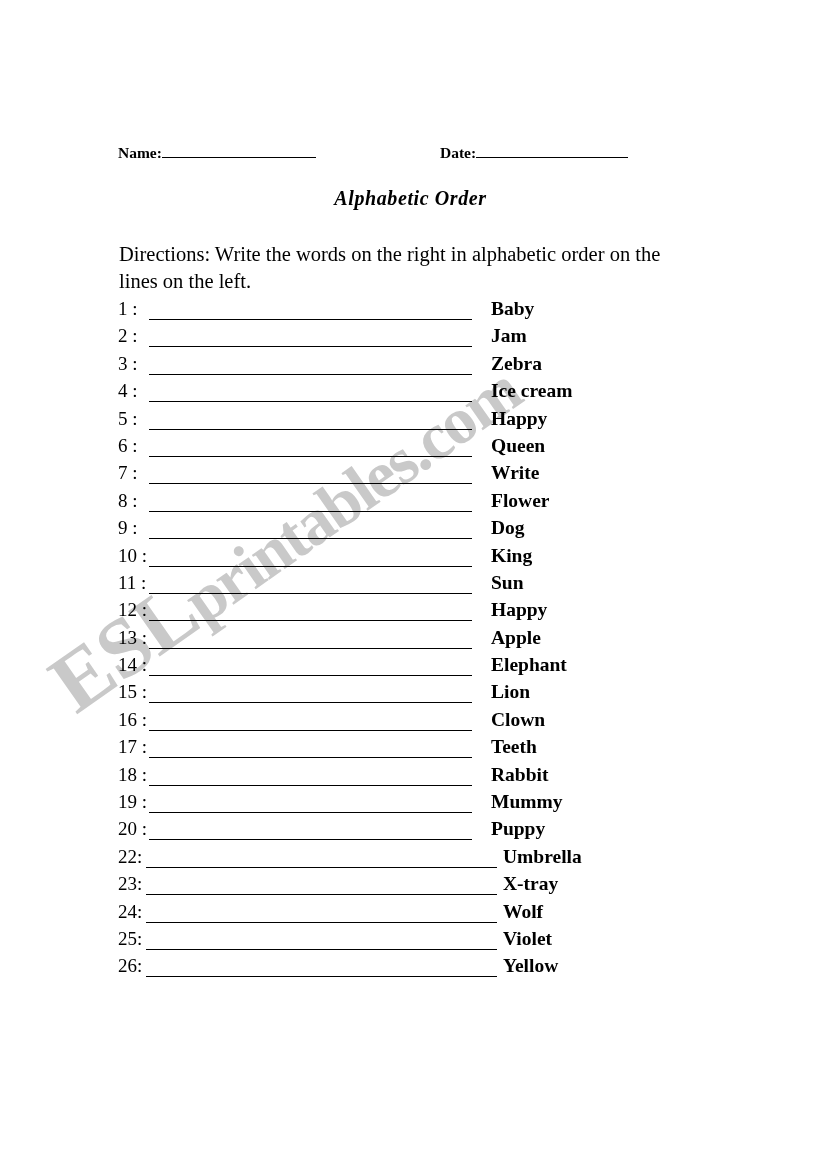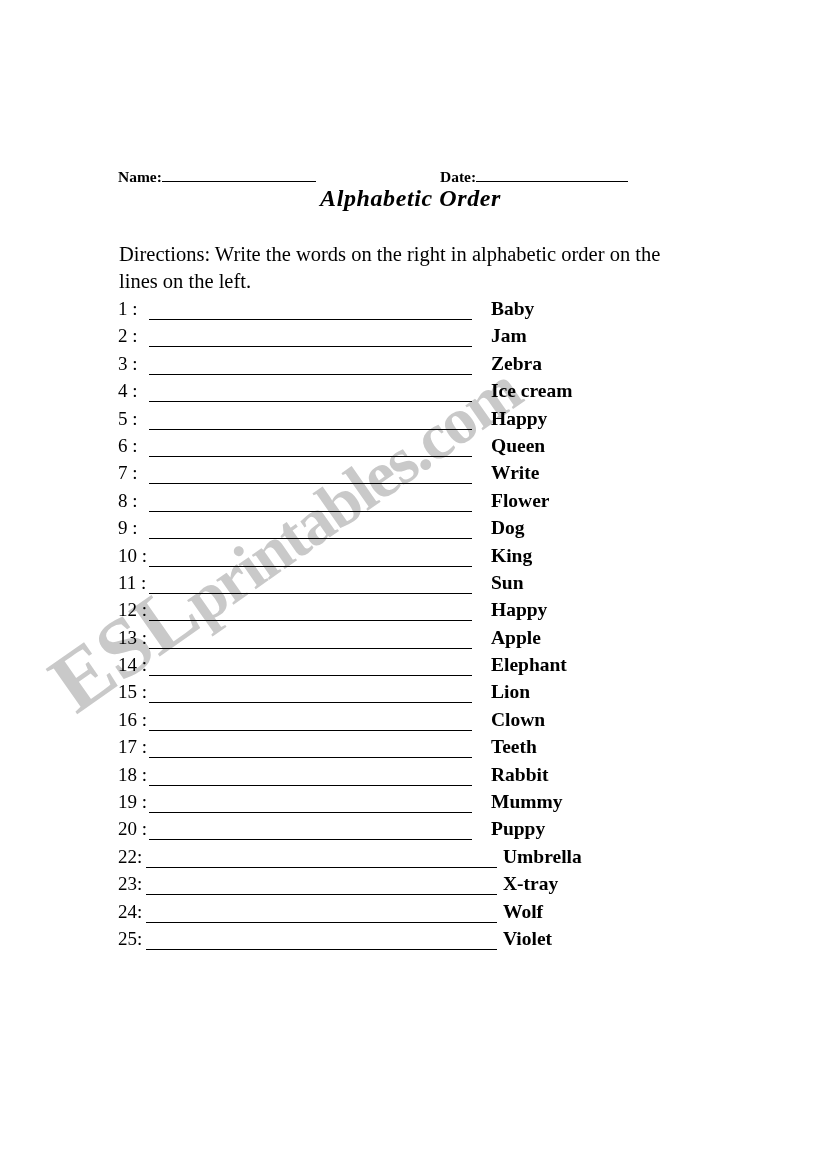--- a/index.html
+++ b/index.html
@@ -66,21 +66,20 @@
     top: 142px;
     width: 540px;
     height: 24px;
   }
   .field {
     position: absolute;
     top: 0;
     display: flex;
     align-items: baseline;
     white-space: nowrap;
-    margin-top: 24px;
   }
   .field-name { left: 0px; }
   .field-date { left: 322px; font-family: Liberation Serif, serif; }
   .field-label {
     font-weight: bold;
     font-size: 15.5px;
     line-height: 20px;
   }
   .field-rule {
     display: inline-block;
@@ -92,21 +91,21 @@
 
   
   .title {
     position: absolute;
     left: 0;
     top: 186px;
     width: 821px;
     text-align: center;
     font-weight: bold;
     font-style: italic;
-    font-size: 24px;
+    font-size: 20px;
     letter-spacing: 0.6px;
     line-height: 24px;
   }
 
   
   .directions {
     position: absolute;
     left: 119px;
     top: 241px;
     width: 546px;
@@ -297,16 +296,21 @@
         <div class="row wide">
           <span class="row-num">24:</span>
           <span class="row-rule"></span>
           <span class="row-word">Wolf</span>
         </div>
         <div class="row wide">
           <span class="row-num">25:</span>
           <span class="row-rule"></span>
           <span class="row-word">Violet</span>
         </div>
+        <div class="row wide">
+          <span class="row-num">26:</span>
+          <span class="row-rule"></span>
+          <span class="row-word">Yellow</span>
+        </div>
       </div>
 
   </div>
 </div>
 
 </body></html>

